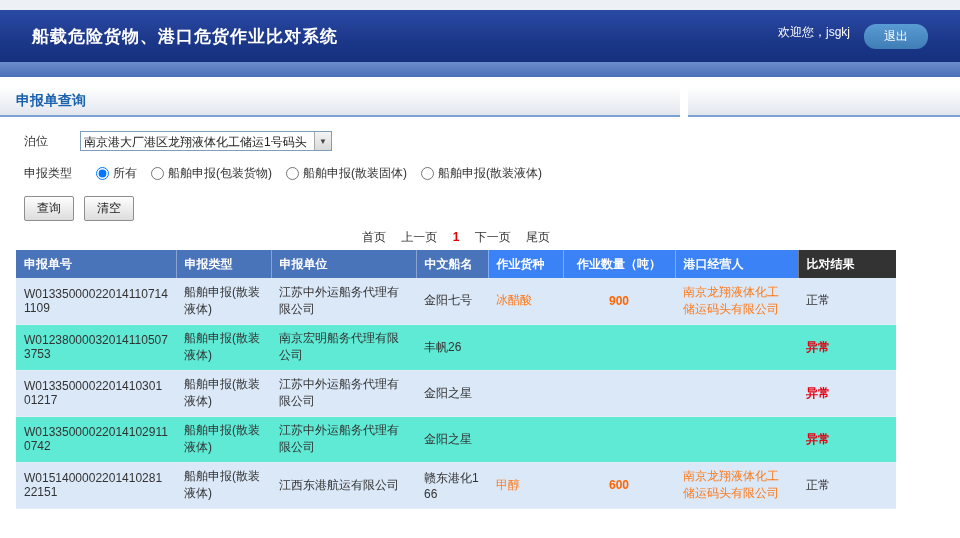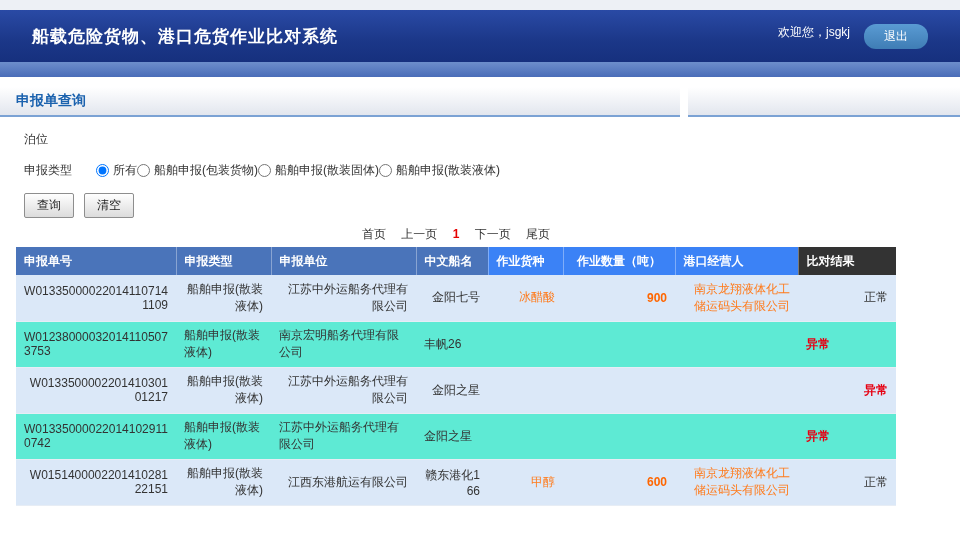--- a/index.html
+++ b/index.html
@@ -26,41 +26,41 @@
   .form-row { display:flex; align-items:center; margin:0 24px 14px 24px; font-size:12px; color:#333; }
   .left-group { display:flex; align-items:center; width:452px; }
   .right-group { display:flex; align-items:center; }
   .f-label { width:72px; }
   .f-label.narrow { width:56px; }
   .txt-input { width:132px; height:20px; border:1px solid #7f9db9; background:#fff; font-size:12px; padding:0 3px; font-family:inherit; }
   .to-label { margin:0 8px; }
   .combo { display:flex; width:252px; height:20px; border:1px solid #7f9db9; background:#fff; cursor:pointer; }
   .combo-text { flex:1; font-size:12px; color:#222; padding:2px 3px 0 3px; white-space:nowrap; overflow:hidden; }
   .combo-btn { width:17px; background:linear-gradient(180deg,#f4f4f4,#d9d9d9); border-left:1px solid #a9a9a9; display:flex; align-items:center; justify-content:center; font-size:8px; color:#444; }
-  .radio-group { display:flex; align-items:center; }
+  .radio-group { display:flex; align-items:center; gap:14px; }
   .radio-item { display:flex; align-items:center; gap:4px; cursor:pointer; }
   .radio-item input { margin:0; }
 
   .btn-row { margin:4px 24px 8px 24px; display:flex; gap:10px; }
   .sys-btn { font-family:inherit; font-size:12px; color:#222; background:linear-gradient(180deg,#fefefe,#dcdcdc); border:1px solid #8e8e8e; border-radius:2px; padding:3px 12px; cursor:pointer;text-align:center; }
 
   
   .pagination { width:880px; margin:2px 0 4px 16px; text-align:center; font-size:12px; color:#333; }
   .pagination a { color:#333; text-decoration:none; margin:0 6px; cursor:pointer; }
   .pagination .current-page { color:#e60000; font-weight:bold; margin:0 6px; }
 
   
   table.result-table { width:880px; margin-left:16px; border-collapse:collapse; table-layout:fixed; font-size:12px; color:#333; }
   .result-table th { height:28px; font-weight:bold; color:#fff; text-align:left; padding:0 8px; border-right:1px solid rgba(255,255,255,.35); }
   .result-table th.h-blue { background:#4a74ba; }
   .result-table th.h-orange { background:#3b82f6; }
   .result-table th.h-dark { background:#333333; }
   .result-table th.center, .result-table td.center { text-align:center; }
   .result-table td { height:46px; padding:4px 8px; vertical-align:middle; word-break:break-all; border-bottom:1px solid #e7edf5; }
-  .result-table tr.stripe td { background:#dbe8f8;text-align:right; }
+  .result-table tr.stripe td { background:#dbe8f8; }
   .result-table tr.plain td { background:#5eead4; }
   td.c-cargo, td.c-port { color:#ff7a1a; }
   td.c-qty { color:#ff6600; font-weight:bold; }
   td.ok { color:#333; }
   td.bad { color:#e60012; font-weight:bold; }
 </style>
 </head>
 <body>
 
 <div class="top-gap"></div>
@@ -80,20 +80,24 @@
   </div>
   <div class="section-seg right"></div>
 </div>
 
 <div class="form-area">
 
 
   <div class="form-row">
     <div class="right-group">
       <span class="f-label narrow">泊位</span>
+      <div class="combo">
+        <span class="combo-text">南京港大厂港区龙翔液体化工储运1号码头</span>
+        <span class="combo-btn">▼</span>
+      </div>
     </div>
   </div>
 
   <div class="form-row">
     <span class="f-label">申报类型</span>
     <div class="radio-group">
       <label class="radio-item">
         <input type="radio" name="decl-type" checked="" style="">
         <span>所有</span>
       </label>

